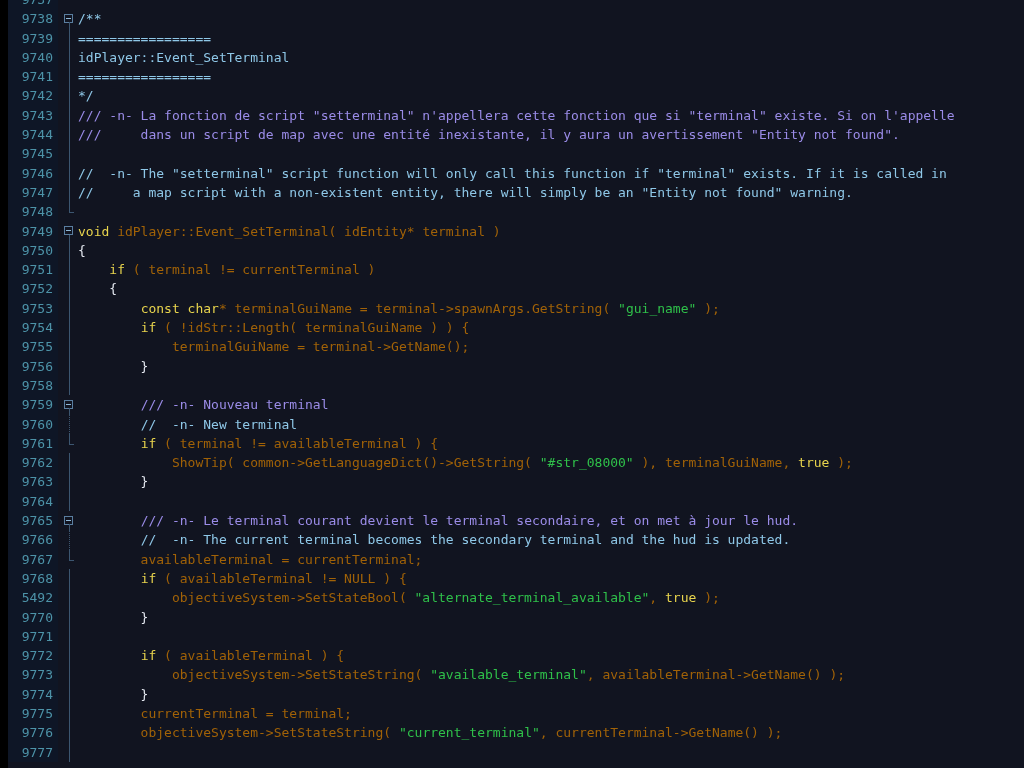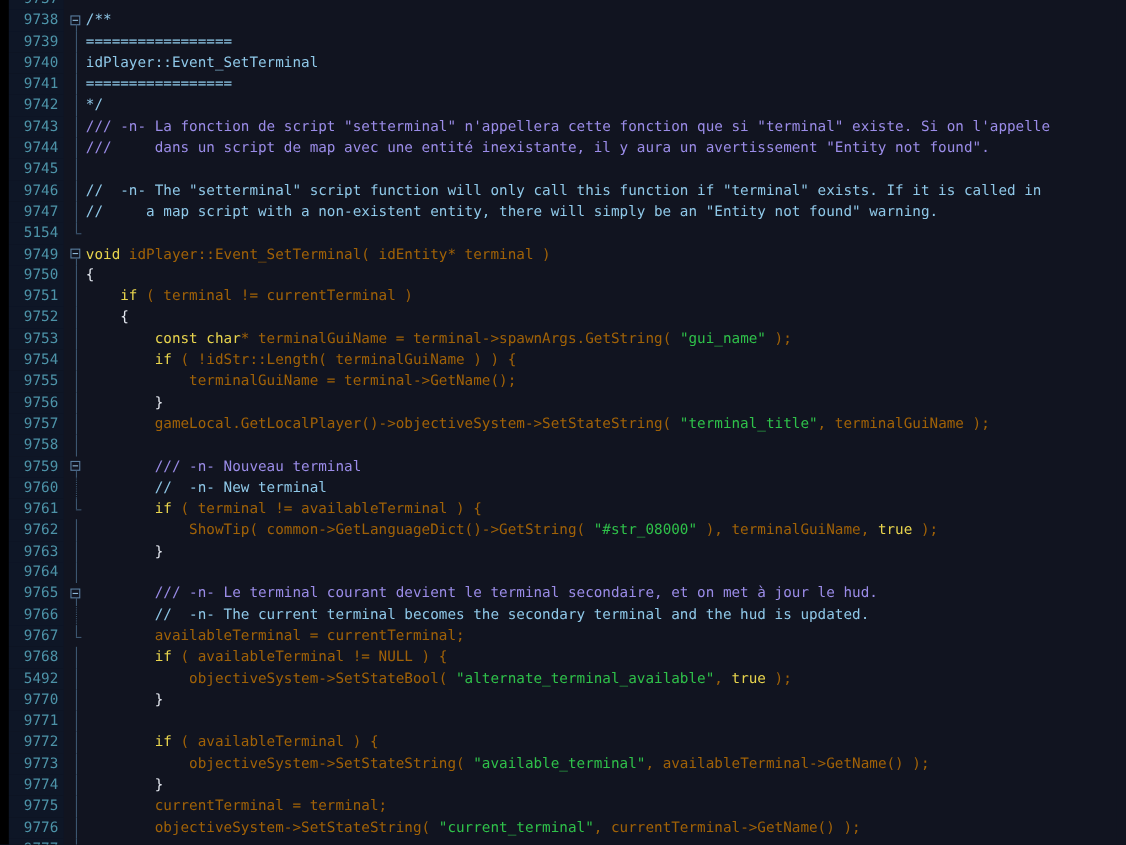--- a/index.html
+++ b/index.html
@@ -129,30 +129,29 @@
       <div class="row"><div class="gutter">9738</div><div class="fold"><div class="fold-box"></div><div class="fold-line top-half"></div></div><div class="code"><span class="c-cmt">/**</span></div></div>
       <div class="row"><div class="gutter">9739</div><div class="fold"><div class="fold-line"></div></div><div class="code"><span class="c-cmt">=================</span></div></div>
       <div class="row"><div class="gutter">9740</div><div class="fold"><div class="fold-line"></div></div><div class="code"><span class="c-cmt">idPlayer::Event_SetTerminal</span></div></div>
       <div class="row"><div class="gutter">9741</div><div class="fold"><div class="fold-line"></div></div><div class="code"><span class="c-cmt">=================</span></div></div>
       <div class="row"><div class="gutter">9742</div><div class="fold"><div class="fold-line"></div></div><div class="code"><span class="c-cmt">*/</span></div></div>
       <div class="row"><div class="gutter">9743</div><div class="fold"><div class="fold-line"></div></div><div class="code"><span class="c-doc">/// -n- La fonction de script "setterminal" n'appellera cette fonction que si "terminal" existe. Si on l'appelle</span></div></div>
       <div class="row"><div class="gutter">9744</div><div class="fold"><div class="fold-line"></div></div><div class="code"><span class="c-doc">///     dans un script de map avec une entité inexistante, il y aura un avertissement "Entity not found".</span></div></div>
       <div class="row"><div class="gutter">9745</div><div class="fold"><div class="fold-line"></div></div><div class="code"></div></div>
       <div class="row"><div class="gutter">9746</div><div class="fold"><div class="fold-line"></div></div><div class="code"><span class="c-cmt">//  -n- The "setterminal" script function will only call this function if "terminal" exists. If it is called in</span></div></div>
       <div class="row"><div class="gutter">9747</div><div class="fold"><div class="fold-line"></div></div><div class="code"><span class="c-cmt">//     a map script with a non-existent entity, there will simply be an "Entity not found" warning.</span></div></div>
-      <div class="row"><div class="gutter">5154</div><div class="fold"><div class="fold-line end"></div></div><div class="code"></div></div>
+      <div class="row"><div class="gutter">9748</div><div class="fold"><div class="fold-line end"></div></div><div class="code"></div></div>
       <div class="row"><div class="gutter">9749</div><div class="fold"><div class="fold-box"></div><div class="fold-line top-half"></div></div><div class="code"><span class="c-kw">void</span><span class="c-plain"> idPlayer::Event_SetTerminal( idEntity* terminal )</span></div></div>
       <div class="row"><div class="gutter">9750</div><div class="fold"><div class="fold-line"></div></div><div class="code"><span class="c-punc">{</span></div></div>
       <div class="row"><div class="gutter">9751</div><div class="fold"><div class="fold-line"></div></div><div class="code"><span class="c-plain">    </span><span class="c-kw">if</span><span class="c-plain"> ( terminal != currentTerminal )</span></div></div>
       <div class="row"><div class="gutter">9752</div><div class="fold"><div class="fold-line"></div></div><div class="code"><span class="c-punc">    {</span></div></div>
       <div class="row"><div class="gutter">9753</div><div class="fold"><div class="fold-line"></div></div><div class="code"><span class="c-plain">        </span><span class="c-kw">const</span><span class="c-plain"> </span><span class="c-kw">char</span><span class="c-plain">* terminalGuiName = terminal-&gt;spawnArgs.GetString( </span><span class="c-str">"gui_name"</span><span class="c-plain"> );</span></div></div>
       <div class="row"><div class="gutter">9754</div><div class="fold"><div class="fold-line"></div></div><div class="code"><span class="c-plain">        </span><span class="c-kw">if</span><span class="c-plain"> ( !idStr::Length( terminalGuiName ) ) {</span></div></div>
       <div class="row"><div class="gutter">9755</div><div class="fold"><div class="fold-line"></div></div><div class="code"><span class="c-plain">            terminalGuiName = terminal-&gt;GetName();</span></div></div>
       <div class="row"><div class="gutter">9756</div><div class="fold"><div class="fold-line"></div></div><div class="code"><span class="c-punc">        }</span></div></div>
-      <div class="row"><div class="gutter">9757</div><div class="fold"><div class="fold-line"></div></div><div class="code"><span class="c-plain">        gameLocal.GetLocalPlayer()-&gt;objectiveSystem-&gt;SetStateString( </span><span class="c-str">"terminal_title"</span><span class="c-plain">, terminalGuiName );</span></div></div>
       <div class="row"><div class="gutter">9758</div><div class="fold"><div class="fold-line"></div></div><div class="code"></div></div>
       <div class="row"><div class="gutter">9759</div><div class="fold"><div class="fold-box"></div><div class="fold-line top-half"></div></div><div class="code"><span class="c-plain">        </span><span class="c-doc">/// -n- Nouveau terminal</span></div></div>
       <div class="row"><div class="gutter">9760</div><div class="fold"><div class="fold-line dotted"></div></div><div class="code"><span class="c-plain">        </span><span class="c-cmt">//  -n- New terminal</span></div></div>
       <div class="row"><div class="gutter">9761</div><div class="fold"><div class="fold-line end"></div></div><div class="code"><span class="c-plain">        </span><span class="c-kw">if</span><span class="c-plain"> ( terminal != availableTerminal ) {</span></div></div>
       <div class="row"><div class="gutter">9762</div><div class="fold"><div class="fold-line"></div></div><div class="code"><span class="c-plain">            ShowTip( common-&gt;GetLanguageDict()-&gt;GetString( </span><span class="c-str">"#str_08000"</span><span class="c-plain"> ), terminalGuiName, </span><span class="c-kw">true</span><span class="c-plain"> );</span></div></div>
       <div class="row"><div class="gutter">9763</div><div class="fold"><div class="fold-line"></div></div><div class="code"><span class="c-punc">        }</span></div></div>
       <div class="row"><div class="gutter">9764</div><div class="fold"><div class="fold-line"></div></div><div class="code"></div></div>
       <div class="row"><div class="gutter">9765</div><div class="fold"><div class="fold-box"></div><div class="fold-line top-half"></div></div><div class="code"><span class="c-plain">        </span><span class="c-doc">/// -n- Le terminal courant devient le terminal secondaire, et on met à jour le hud.</span></div></div>
       <div class="row"><div class="gutter">9766</div><div class="fold"><div class="fold-line dotted"></div></div><div class="code"><span class="c-plain">        </span><span class="c-cmt">//  -n- The current terminal becomes the secondary terminal and the hud is updated.</span></div></div>
       <div class="row"><div class="gutter">9767</div><div class="fold"><div class="fold-line end"></div></div><div class="code"><span class="c-plain">        availableTerminal = currentTerminal;</span></div></div>

